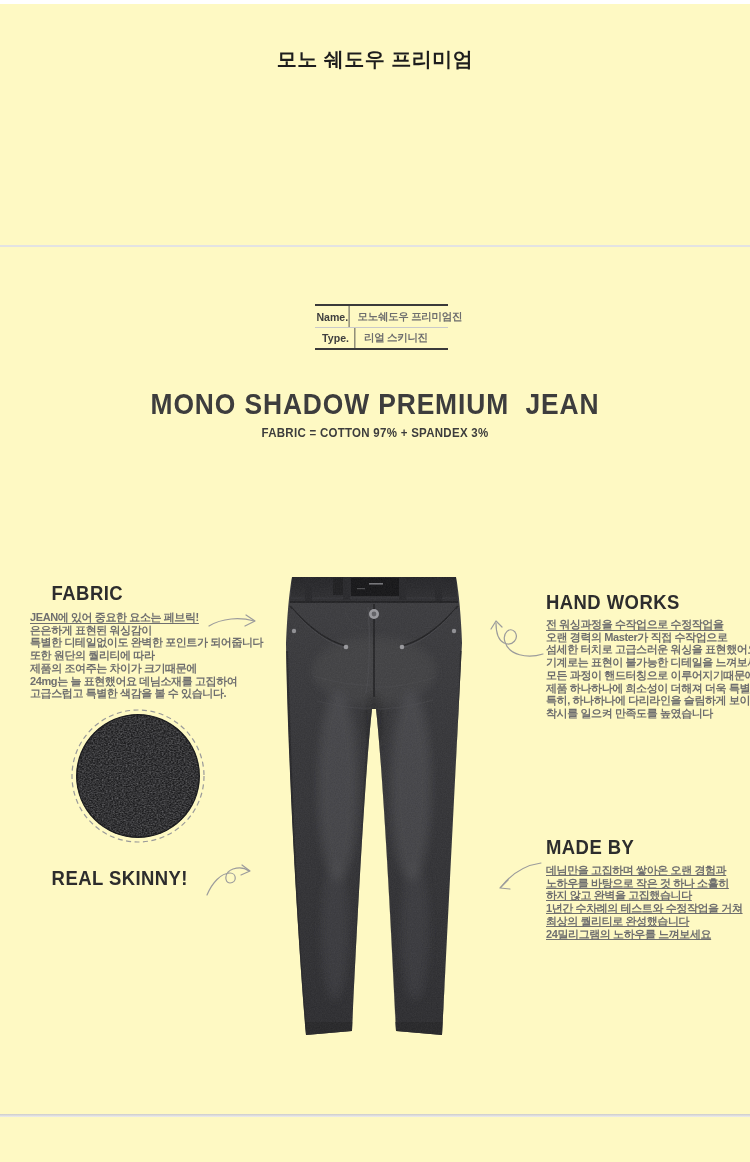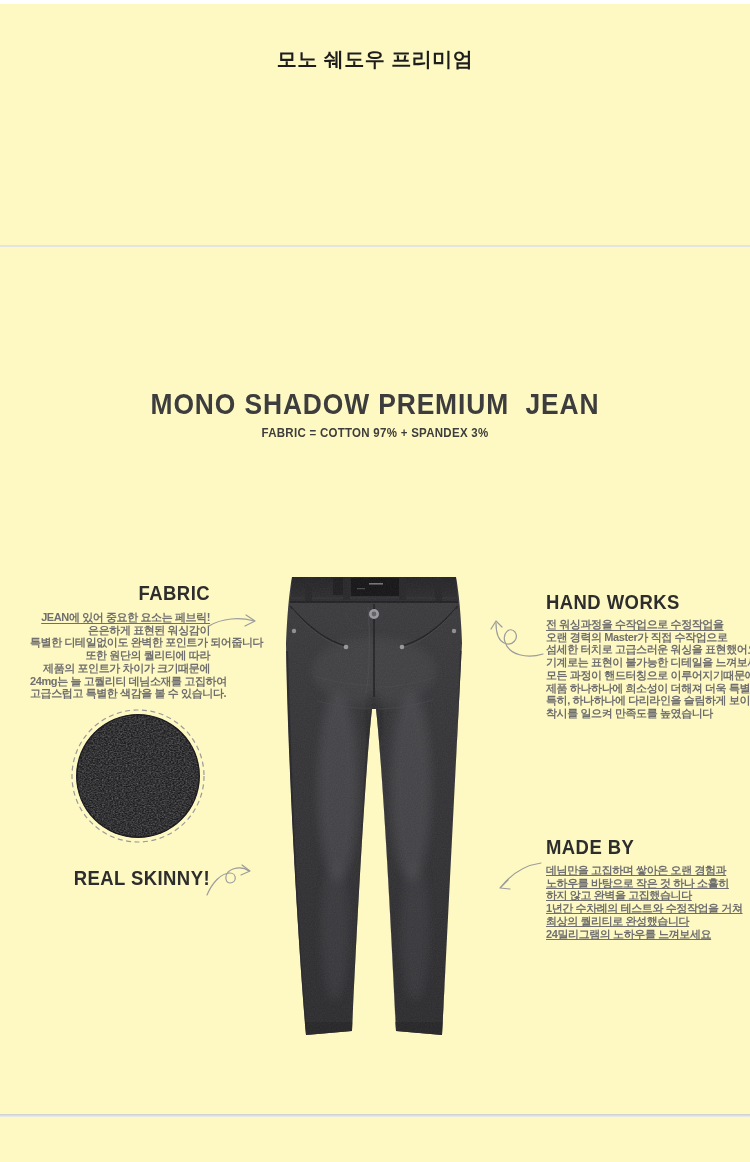--- a/index.html
+++ b/index.html
@@ -24,21 +24,21 @@
     font-size:10.5px; font-weight:700; color:#6e6e6e; letter-spacing:-0.3px; white-space:nowrap; }
 
   .main-heading { position:absolute; top:385px; left:0; width:100%; text-align:center;
     font-size:30px; font-weight:700; color:#3d3d3d; letter-spacing:1px;
     transform:scaleX(.88); white-space:pre; line-height:30px; }
   .sub-heading { position:absolute; top:422px; left:0; width:100%; text-align:center;
     font-size:12.5px; font-weight:700; color:#3d3d3d; letter-spacing:0.3px; transform:scaleX(.92); }
 
   .sec { position:absolute; }
   .sec-heading { font-size:21px; font-weight:700; color:#2d2d2d; letter-spacing:0.5px; line-height:24px; }
-  .align-r { text-align:right; }
+  .align-r { text-align:left; }
   .align-l { text-align:left; }
   .origin-r { transform:scaleX(.88); transform-origin:right center; }
   .origin-l { transform:scaleX(.88); transform-origin:left center; }
 
   .kr-text { font-size:11px; font-weight:700; color:#6f6f6f; line-height:12.7px; letter-spacing:-0.4px; }
   .kr-text .text-line { white-space:nowrap; }
   .lead-underline { text-decoration:underline; text-underline-offset:2px; }
 
   .jeans-wrap { position:absolute; left:283px; top:567px; width:182px; height:470px; }
   .swatch-wrap { position:absolute; left:70px; top:704px; width:136px; height:136px; }
@@ -47,34 +47,44 @@
 </style>
 </head>
 <body>
 
 <div class="canvas">
 
   <div class="page-title">모노 쉐도우 프리미엄</div>
 
   <div class="divider-top"></div>
 
+  <div class="info-table">
+    <div class="info-row">
+      <div class="info-label">Name.</div>
+      <div class="info-value">모노쉐도우 프리미엄진</div>
+    </div>
+    <div class="info-row">
+      <div class="info-label">Type.</div>
+      <div class="info-value">리얼 스키니진</div>
+    </div>
+  </div>
 
   <div class="main-heading">MONO SHADOW PREMIUM  JEAN</div>
   <div class="sub-heading">FABRIC = COTTON 97% + SPANDEX 3%</div>
 
   <div class="sec align-r" style="left:30px; top:577px; width:180px;">
     <div class="sec-heading origin-r">FABRIC</div>
     <div class="kr-text" style="margin-top:6px;">
       <div class="text-line lead-underline">JEAN에 있어 중요한 요소는 페브릭!</div>
       <div>
           <div class="text-line">은은하게 표현된 워싱감이</div>
           <div class="text-line">특별한 디테일없이도 완벽한 포인트가 되어줍니다</div>
           <div class="text-line">또한 원단의 퀄리티에 따라</div>
-          <div class="text-line">제품의 포인트가 차이가 크기때문에</div>
-          <div class="text-line">24mg는 늘 고퀄리티 데님소재를 고집하여</div>
+          <div class="text-line">제품의 조여주는 차이가 크기때문에</div>
+          <div class="text-line">24mg는 늘 표현했어요 데님소재를 고집하여</div>
           <div class="text-line">고급스럽고 특별한 색감을 볼 수 있습니다.</div>
         </div>
     </div>
   </div>
 
   <div class="sec align-l" style="left:546px; top:586px; width:200px;">
     <div class="sec-heading origin-l">HAND WORKS</div>
     <div class="kr-text" style="margin-top:4px;">
       <div class="text-line lead-underline">전 워싱과정을 수작업으로 수정작업을</div>
       <div>

